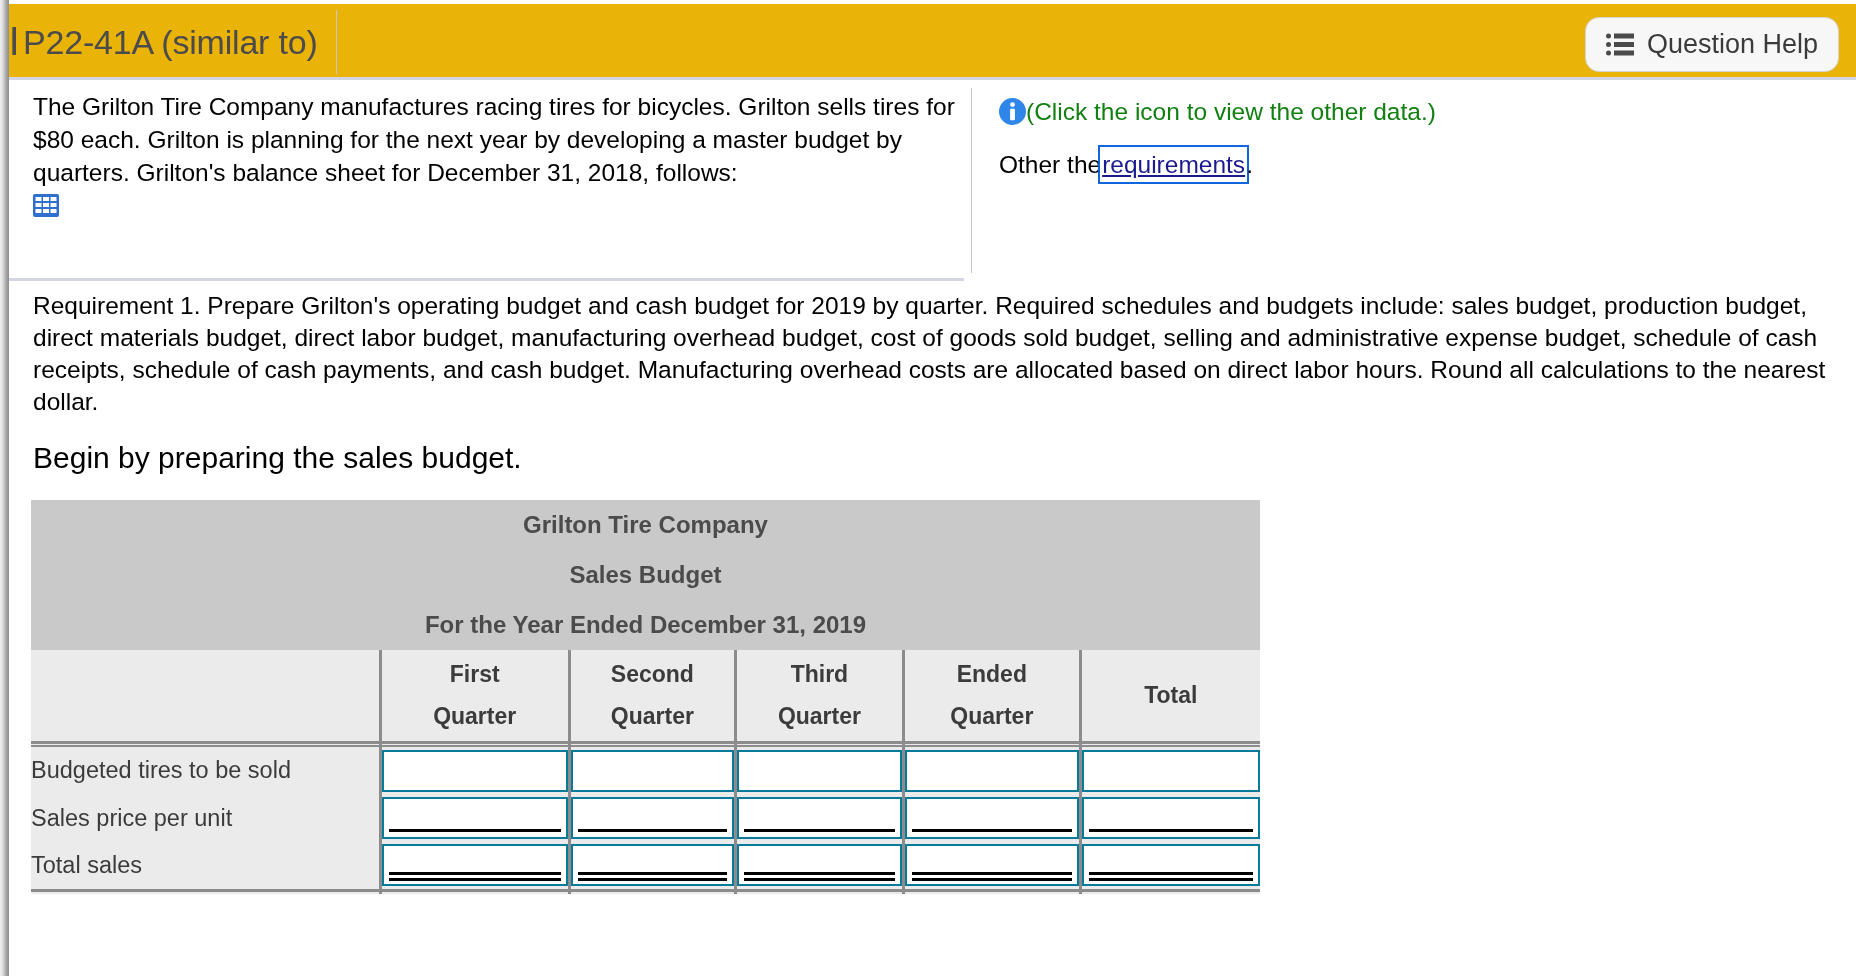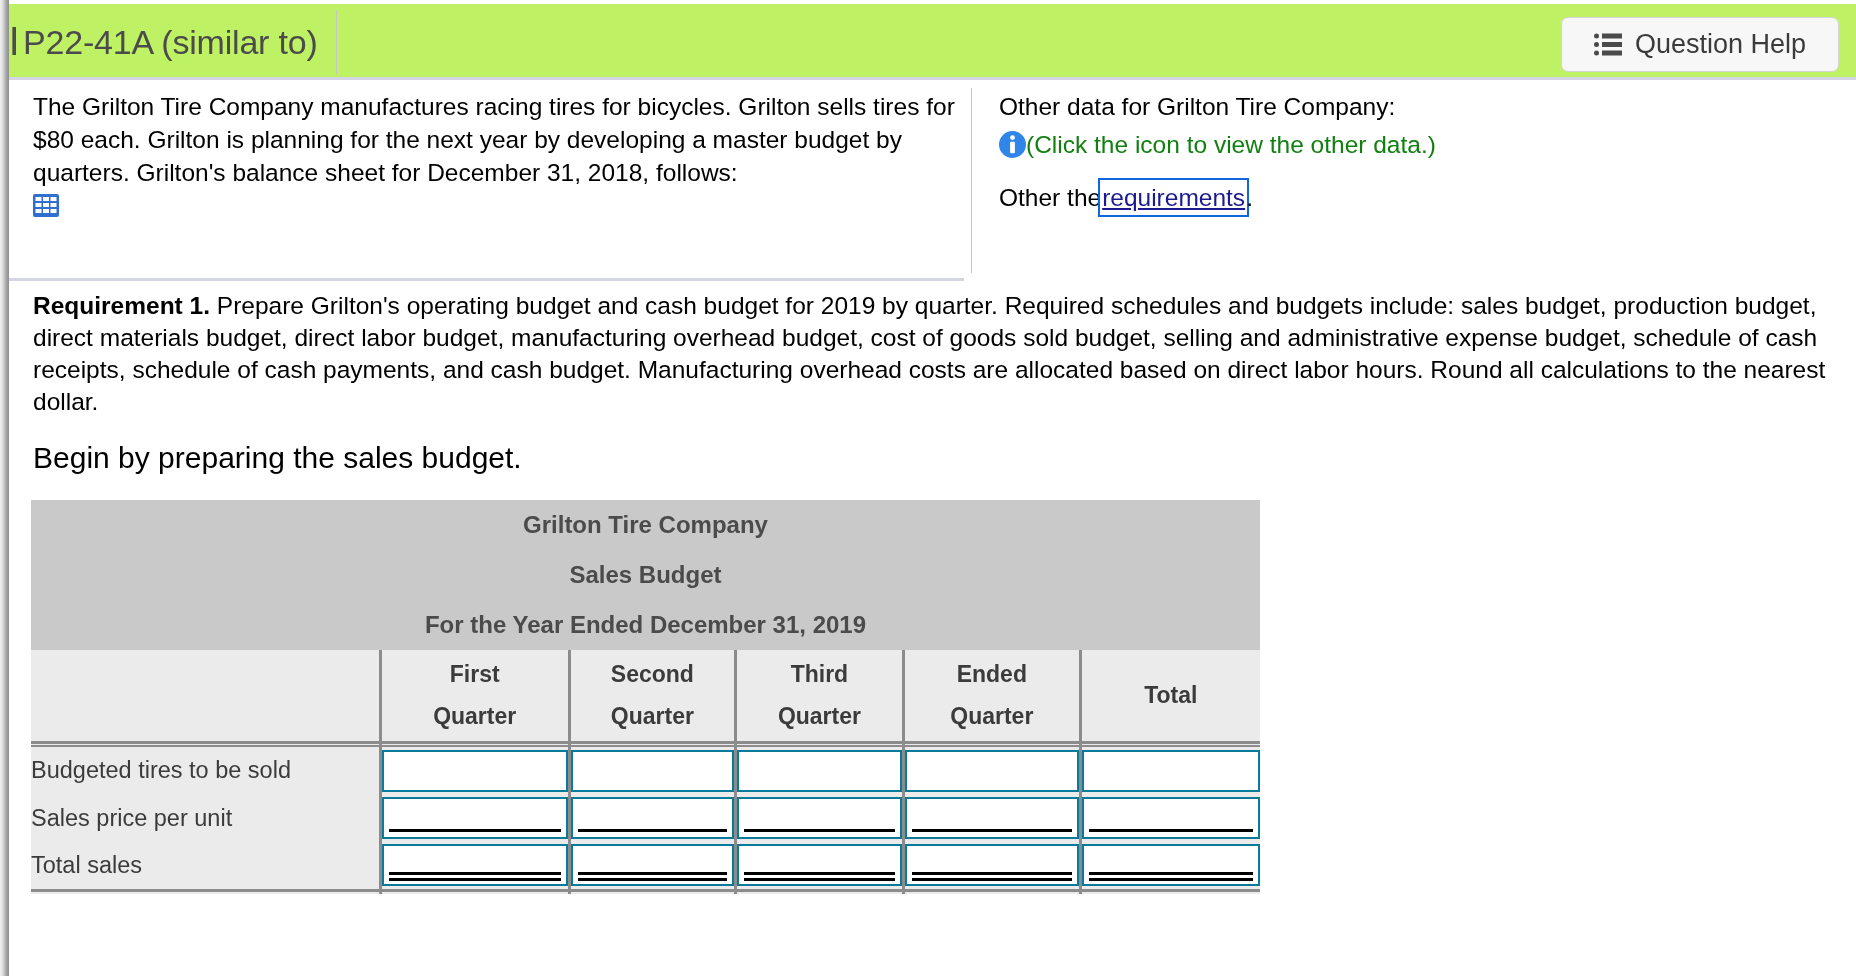--- a/index.html
+++ b/index.html
@@ -25,39 +25,39 @@
     width: 7px; height: 42px;
     color: #4c4c4c; font-size: 41px; line-height: 42px;
     overflow: hidden; font-weight: 400;
     z-index: 41;
   }
 
   
   #header {
     position: absolute; left: 9px; top: 4px;
     width: 1847px; height: 74px;
-    background: #bef264;
+    background: #eab308;
   }
   #header-title-cell {
     position: absolute; left: 8px; top: 6px;
     height: 64px; padding: 0 18px 0 6px;
     display: flex; align-items: center;
     border-right: 1px solid #c6c6cc;
   }
   #header-title {
     font-size: 34px; color: #4b4b4b; white-space: nowrap;
     letter-spacing: -0.2px;
   }
   #question-help-button {
     position: absolute; right: 17px; top: 13px;
-    height: 55px; padding: 0 32px;
+    height: 55px; padding: 0 20px;
     display: flex; align-items: center; gap: 13px;
     background: #f7f7f7;
     border: 1px solid #d4d4d4;
-    border-radius: 7px;
+    border-radius: 14px;
     cursor: pointer;
   }
   .qh-label { font-size: 27px; color: #3b3b3b; white-space: nowrap; }
   .list-icon { width: 28px; height: 23px; display: block; }
   #header-rule {
     position: absolute; left: 9px; top: 77px;
     width: 1847px; height: 3px;
     background: #d3d6e2;
   }
 
@@ -120,21 +120,21 @@
   #req-body {
     position: absolute; left: 9px; top: 290px;
     width: 1847px;
   }
   #req1-paragraph {
     position: absolute; left: 24px; top: 0px;
     width: 1812px;
     font-size: 24.5px; line-height: 32px;
     text-align: left;
   }
-  #req1-label { font-weight: bold; }
+  #req1-label { font-weight: normal; }
   #begin-line {
     position: absolute; left: 24px; top: 152px;
     font-size: 30px; line-height: 32px;
   }
 
   
   #budget-table {
     position: absolute; left: 31px; top: 500px;
     width: 1229px;
     border-collapse: collapse;
@@ -277,21 +277,20 @@
           <rect x="10" y="15" width="6" height="4" fill="#ffffff"></rect>
           <rect x="17.5" y="15" width="6" height="4" fill="#ffffff"></rect>
         </svg>
       </span>
     </div>
   </div>
 
   <div id="desc-divider"></div>
 
   <div id="desc-right">
-    <div class="desc-line">Other data for Grilton Tire Company:</div>
     <div class="icon-link-row">
       <span>
         <svg class="info-icon" viewBox="0 0 27 27" aria-hidden="true">
           <circle cx="13.5" cy="13.5" r="13.5" fill="#2f86e8"></circle>
           <circle cx="13.5" cy="6.6" r="2.4" fill="#ffffff"></circle>
           <rect x="11.1" y="10.8" width="4.8" height="11.4" rx="1" fill="#ffffff"></rect>
         </svg>
       </span>
       <span class="green-link">(Click the icon to view the other data.)</span>
     </div>

